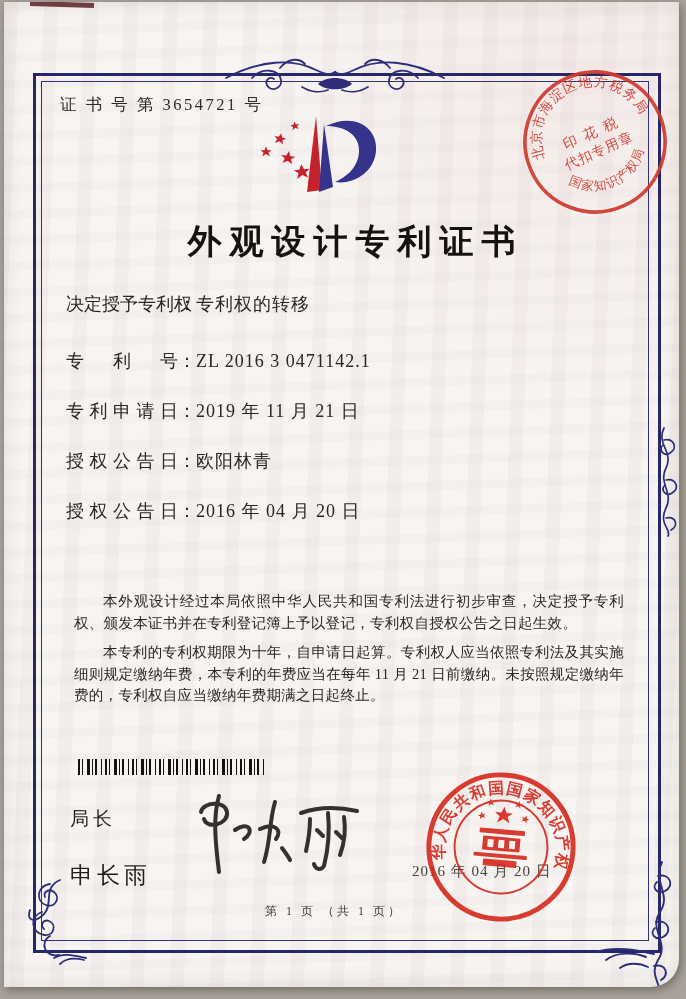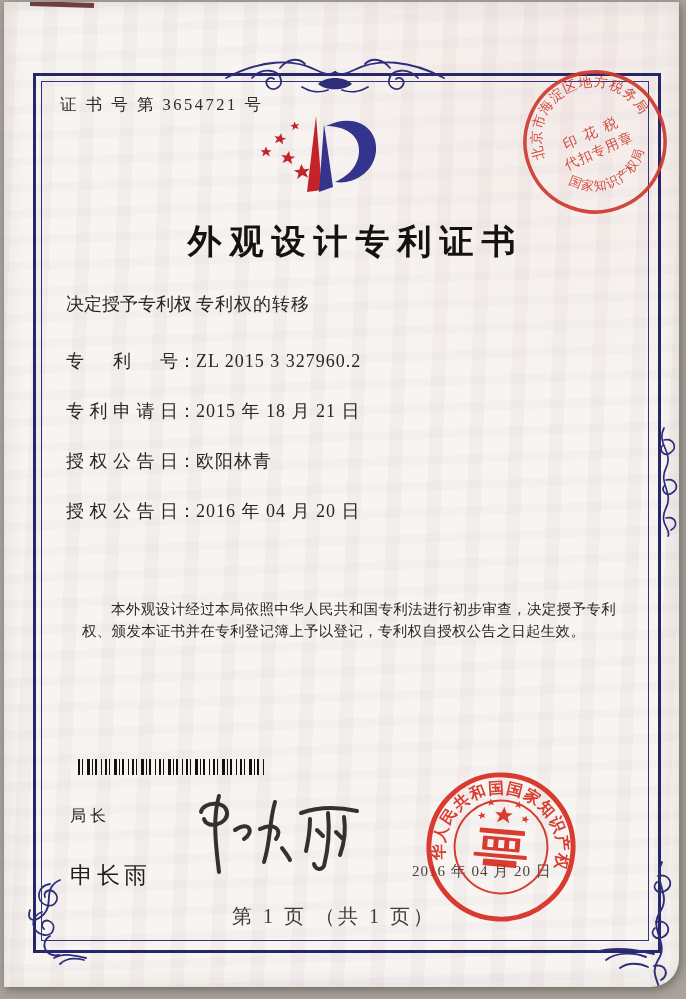--- a/index.html
+++ b/index.html
@@ -27,38 +27,38 @@
     font-size:34px;font-weight:bold;letter-spacing:8px;color:#15120f;margin:14px;}
   .logo{position:absolute;left:248px;top:108px;width:140px;height:92px;}
   .fields{position:absolute;left:62px;top:288px;width:560px;color:#2a2621;}
   .field-row{font-size:18px;line-height:28px;margin-bottom:22px;white-space:nowrap;}
   .field-row.first{margin-bottom:29px;}
   .field-label{display:inline-block;width:112px;text-align:justify;text-align-last:justify;}
   .field-colon{display:inline-block;width:18px;}
   .field-value{letter-spacing:1px;}
   .body-text{position:absolute;left:62px;top:581px;width:566px;color:#2b2722;
     font-size:14.5px;line-height:21.5px;text-align:justify;letter-spacing:.3px;}
-  .body-text p{margin:16px;text-indent:2em;}
+  .body-text p{margin:8px;text-indent:2em;}
   .barcode{position:absolute;left:74px;top:757px;width:187px;height:16px;
     background-image:repeating-linear-gradient(90deg,
       #14110f 0 2px,transparent 2px 4px,
       #14110f 4px 5px,transparent 5px 9px,
       #14110f 9px 12px,transparent 12px 14px,
       #14110f 14px 15px,transparent 15px 17px,
       #14110f 17px 19px,transparent 19px 23px,
       #14110f 23px 24px,transparent 24px 27px);}
-  .signer-title{position:absolute;left:66px;top:804px;font-size:16px;letter-spacing:4px;color:#221f1b;}
+  .signer-title{position:absolute;left:66px;top:804px;font-size:19px;letter-spacing:4px;color:#221f1b;}
   .signer-name{position:absolute;left:66px;top:858px;font-size:23px;letter-spacing:4px;color:#221f1b;}
   .signature{position:absolute;left:185px;top:786px;width:190px;height:92px;}
   .seal-date{position:absolute;left:408px;top:860px;width:185px;font-size:15px;
     letter-spacing:1px;color:#4b443e;z-index:3;}
   .seal{position:absolute;left:418px;top:766px;width:158px;height:158px;z-index:4;opacity:.9;transform:rotate(5deg);}
   .tax-stamp{position:absolute;left:515px;top:64px;width:152px;height:152px;transform:rotate(-24deg);opacity:.92;}
   .footer{position:absolute;left:30px;top:901px;width:600px;text-align:center;
-    font-size:20px;letter-spacing:3px;color:#3f3b36;}
+    font-size:12px;letter-spacing:3px;color:#3f3b36;}
   .flourish{position:absolute;}
   .fl-top{left:218px;top:49px;width:226px;height:46px;}
   .fl-right{left:646px;top:424px;width:32px;height:112px;}
   .fl-bl{left:16px;top:876px;width:68px;height:88px;}
   .fl-br{left:588px;top:858px;width:96px;height:136px;}
 </style>
 </head>
 <body>
 
 <div class="page">
@@ -144,35 +144,36 @@
     </g>
   </svg>
 
   <h1 class="title">外观设计专利证书</h1>
 
   <div class="fields">
     <div class="field-row first">
       <span class="field-label">决定授予专利权</span><span class="field-colon">：</span><span class="field-value">专利权的转移</span>
     </div>
     <div class="field-row">
-      <span class="field-label">专利号</span><span class="field-colon">：</span><span class="field-value">ZL 2015 3 327960.2</span>
-    </div>
-    <div class="field-row">
-      <span class="field-label">专利申请日</span><span class="field-colon">：</span><span class="field-value">2015 年 18 月 21 日</span>
+      <span class="field-label">专利号</span><span class="field-colon">：</span><span class="field-value">ZL 2016 3 0471142.1</span>
+    </div>
+    <div class="field-row">
+      <span class="field-label">专利申请日</span><span class="field-colon">：</span><span class="field-value">2019 年 11 月 21 日</span>
     </div>
     <div class="field-row">
       <span class="field-label">授权公告日</span><span class="field-colon">：</span><span class="field-value">欧阳林青</span>
     </div>
     <div class="field-row">
       <span class="field-label">授权公告日</span><span class="field-colon">：</span><span class="field-value">2016 年 04 月 20 日</span>
     </div>
   </div>
 
   <div class="body-text">
     <p>本外观设计经过本局依照中华人民共和国专利法进行初步审查，决定授予专利权、颁发本证书并在专利登记簿上予以登记，专利权自授权公告之日起生效。</p>
+    <p>本专利的专利权期限为十年，自申请日起算。专利权人应当依照专利法及其实施细则规定缴纳年费，本专利的年费应当在每年 11 月 21 日前缴纳。未按照规定缴纳年费的，专利权自应当缴纳年费期满之日起终止。</p>
   </div>
 
   <div class="barcode"></div>
 
   <div class="signer-title">局长</div>
   <div class="signer-name">申长雨</div>
 
   <svg class="signature" viewBox="0 0 190 92">
     <g stroke="#26211d" fill="none" stroke-width="4" stroke-linecap="round" opacity="0.92">
       <path d="M30,8 C24,28 26,52 30,84"></path>

